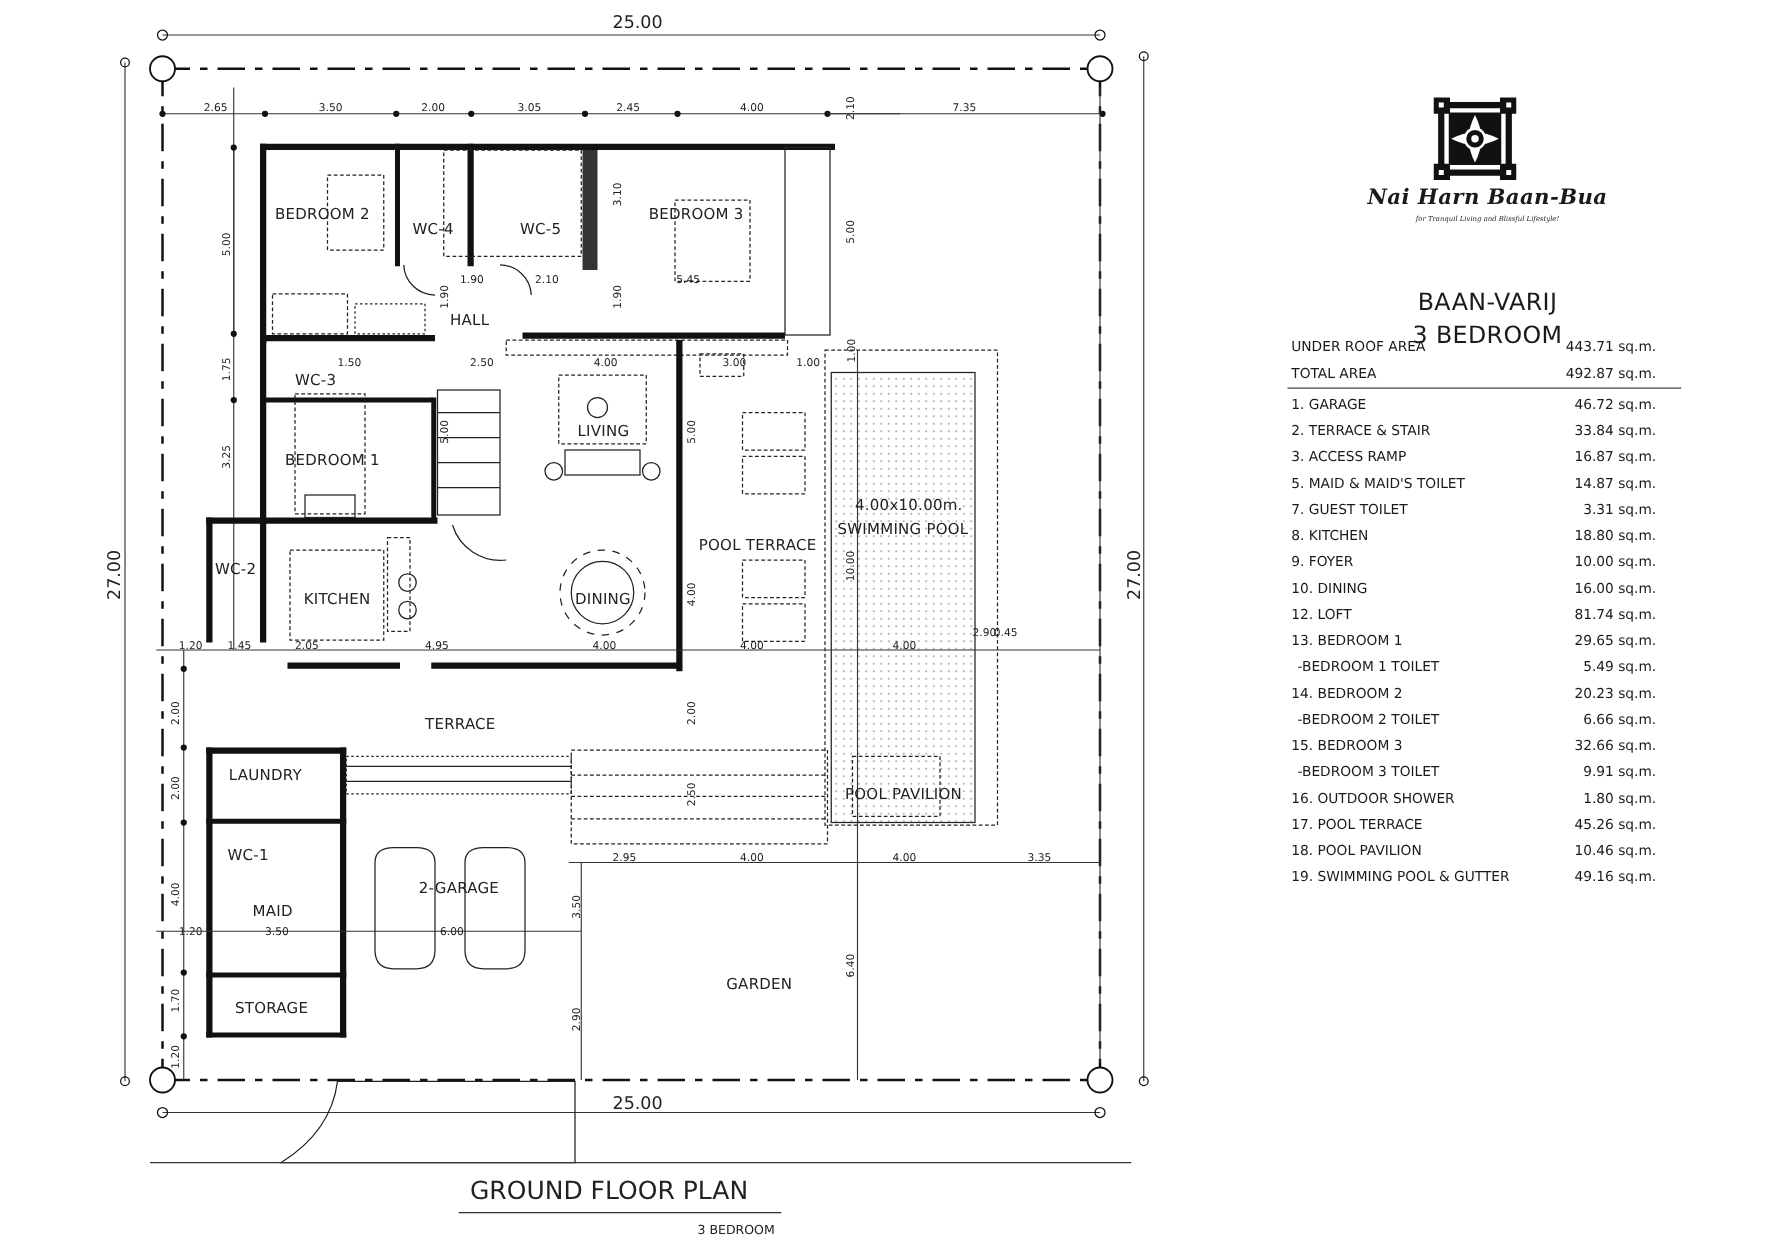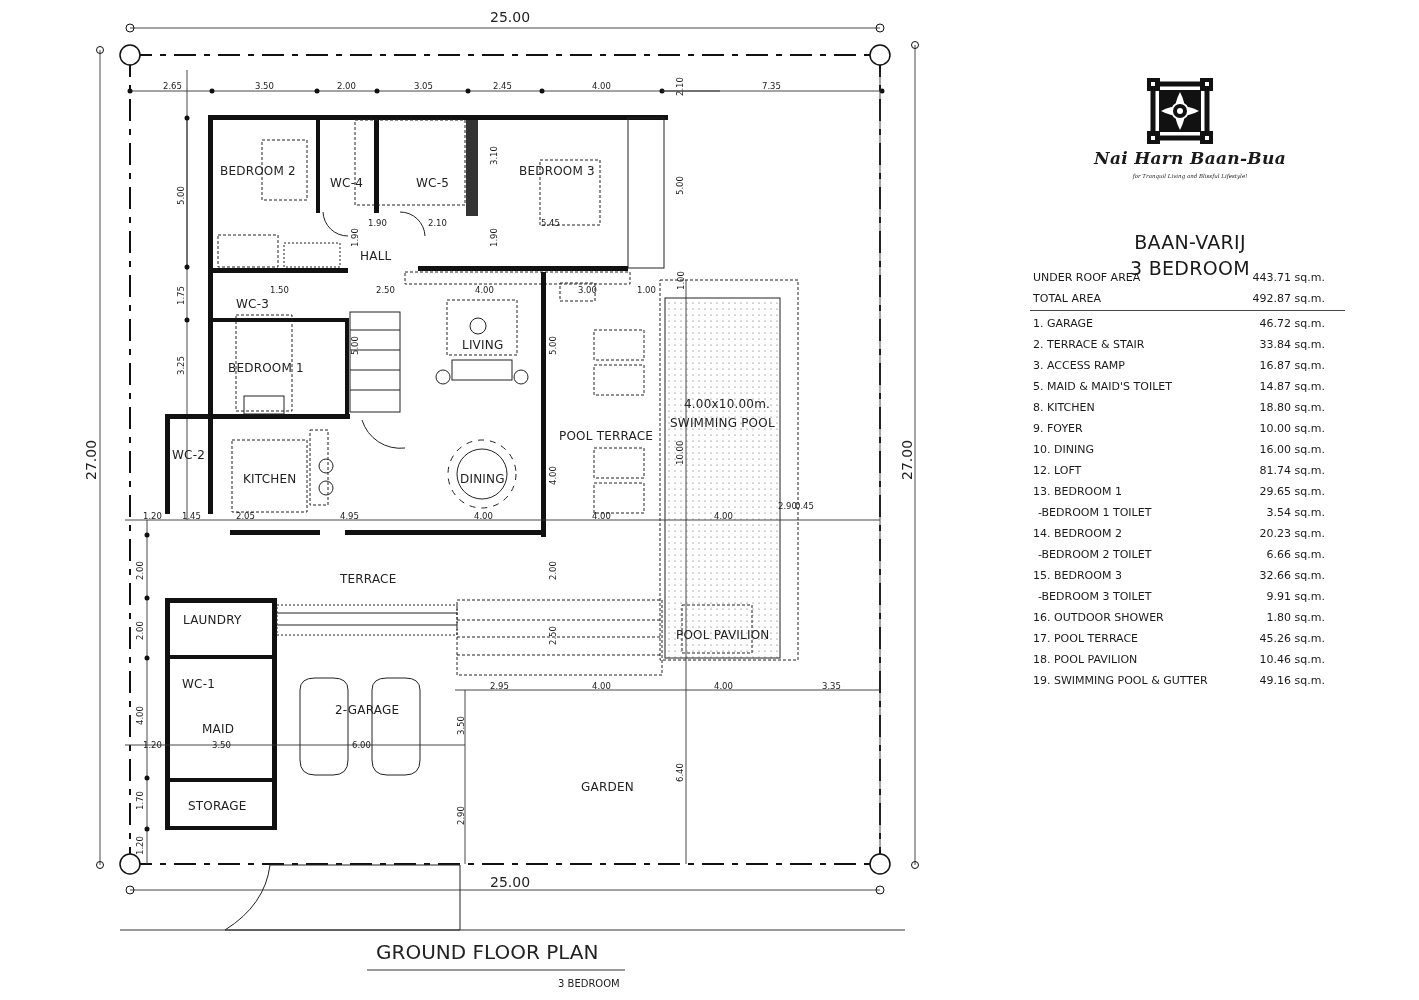--- a/index.html
+++ b/index.html
@@ -321,20 +321,24 @@
         </div>
         <div class="row">
           <span class="lbl">3. ACCESS RAMP</span>
           <span class="val">16.87 sq.m.</span>
         </div>
         <div class="row">
           <span class="lbl">5. MAID &amp; MAID'S TOILET</span>
           <span class="val">14.87 sq.m.</span>
         </div>
         <div class="row">
+          <span class="lbl">7. GUEST TOILET</span>
+          <span class="val">3.31 sq.m.</span>
+        </div>
+        <div class="row">
           <span class="lbl">8. KITCHEN</span>
           <span class="val">18.80 sq.m.</span>
         </div>
         <div class="row">
           <span class="lbl">9. FOYER</span>
           <span class="val">10.00 sq.m.</span>
         </div>
         <div class="row">
           <span class="lbl">10. DINING</span>
           <span class="val">16.00 sq.m.</span>
@@ -342,21 +346,21 @@
         <div class="row">
           <span class="lbl">12. LOFT</span>
           <span class="val">81.74 sq.m.</span>
         </div>
         <div class="row">
           <span class="lbl">13. BEDROOM 1</span>
           <span class="val">29.65 sq.m.</span>
         </div>
         <div class="row">
           <span class="lbl sub">-BEDROOM 1 TOILET</span>
-          <span class="val">3.54 sq.m.</span>
+          <span class="val">5.49 sq.m.</span>
         </div>
         <div class="row">
           <span class="lbl">14. BEDROOM 2</span>
           <span class="val">20.23 sq.m.</span>
         </div>
         <div class="row">
           <span class="lbl sub">-BEDROOM 2 TOILET</span>
           <span class="val">6.66 sq.m.</span>
         </div>
         <div class="row">

